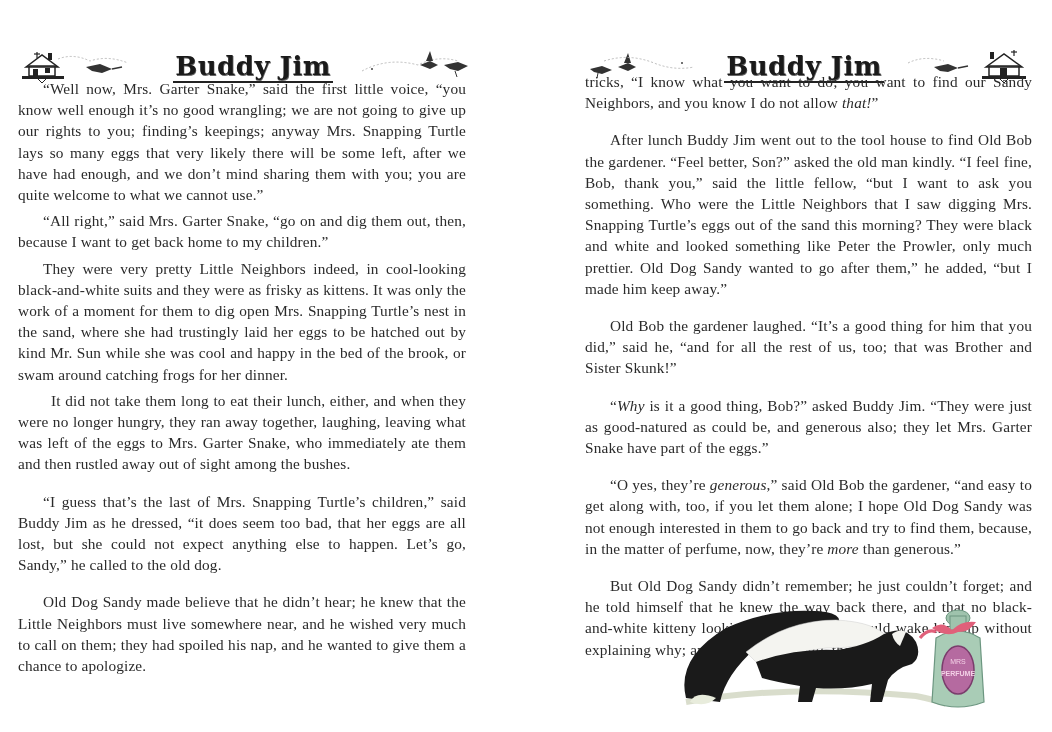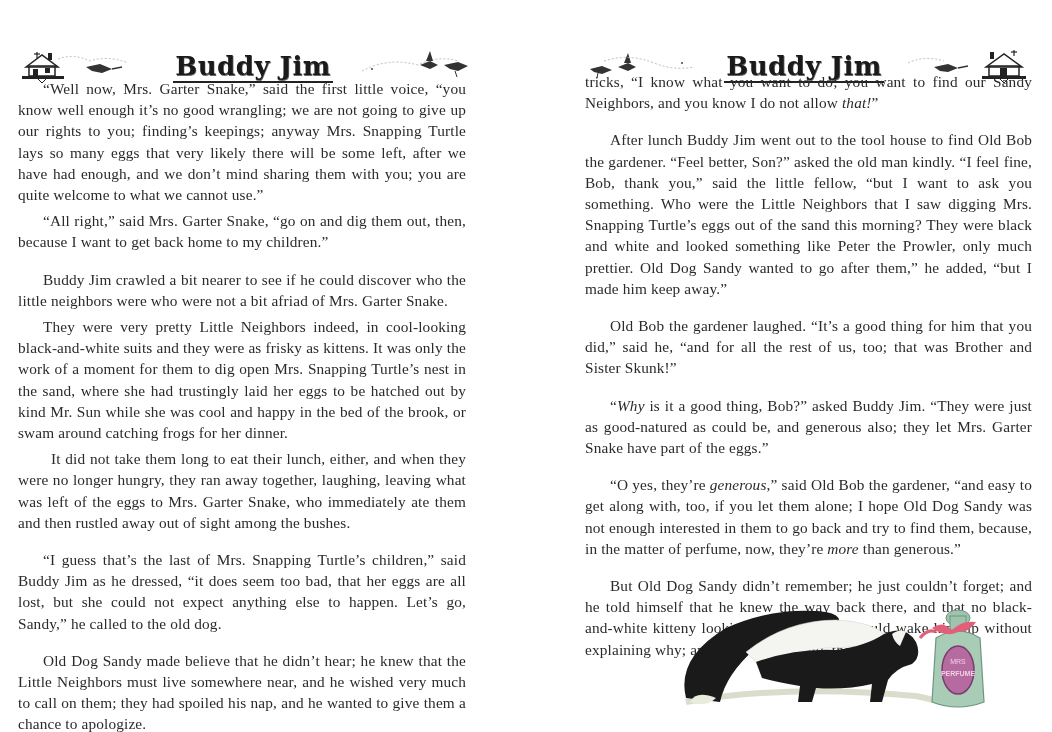--- a/index.html
+++ b/index.html
@@ -91,21 +91,20 @@
           <path d="M68 14 L72 4 L75 14" fill="#333"></path>
           <path d="M86 18 L100 15 L110 19 L100 24 L92 22 Z" fill="#333"></path>
           <path d="M97 24 L99 30" stroke="#333" stroke-width="1"></path>
         </svg>
       </span>
     </div>
 
     <div class="body-text">
       <p class="para">“Well now, Mrs. Garter Snake,” said the first little voice, “you know well enough it’s no good wrangling; we are not going to give up our rights to you; finding’s keepings; anyway Mrs. Snapping Turtle lays so many eggs that very likely there will be some left, after we have had enough, and we don’t mind sharing them with you; you are quite welcome to what we cannot use.”</p>
       <p class="para gap">“All right,” said Mrs. Garter Snake, “go on and dig them out, then, because I want to get back home to my children.”</p>
-      <p class="para">Buddy Jim crawled a bit nearer to see if he could discover who the little neighbors were who were not a bit afriad of Mrs. Garter Snake.</p>
       <p class="para gap">They were very pretty Little Neighbors indeed, in cool-looking black-and-white suits and they were as frisky as kittens.  It was only the work of a moment for them to dig open Mrs. Snapping Turtle’s nest in the sand, where she had trustingly laid her eggs to be hatched out by kind Mr. Sun while she was cool and happy in the bed of the brook, or swam around catching frogs for her dinner.</p>
       <p class="para gap extra-indent">It did not take them long to eat their lunch, either, and when they were no longer hungry, they ran away together, laughing, leaving what was left of the eggs to Mrs. Garter Snake, who immediately ate them and then rustled away out of sight among the bushes.</p>
       <p class="para">“I guess that’s the last of Mrs. Snapping Turtle’s children,” said Buddy Jim as he dressed, “it does seem too bad, that her eggs are all lost, but she could not expect anything else to happen.  Let’s go, Sandy,” he called to the old dog.</p>
       <p class="para">Old Dog Sandy made believe that he didn’t hear; he knew that the Little Neighbors must live somewhere near, and he wished very much to call on them; they had spoiled his nap, and he wanted to give them a chance to apologize.</p>
     </div>
   </div>
 
   <div class="page page-right">
     <div class="header">
       <span class="deco">

